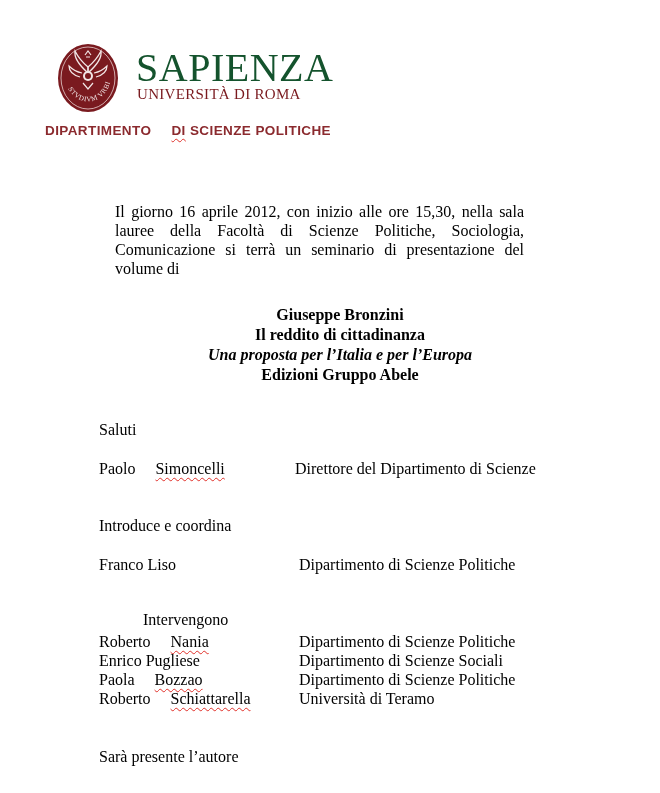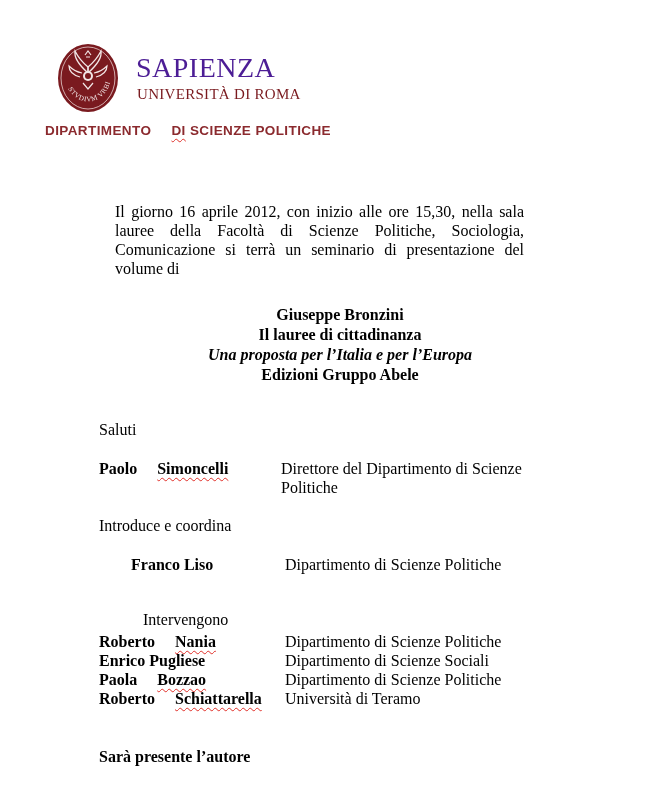--- a/index.html
+++ b/index.html
@@ -1,29 +1,29 @@
 <!DOCTYPE html>
 <html><head>
   <meta charset="utf-8">
   <style>
     html, body { margin: 0; padding: 0; background: #ffffff; }
     body { width: 660px; height: 793px; position: relative; overflow: hidden; font-family: "Liberation Serif", "DejaVu Serif", serif; color: #000; }
     .abs { position: absolute; }
     .logo { left: 57px; top: 43px; width: 62px; height: 70px; }
-    .brand-title { left: 136px; top: 48px; font-family: "Liberation Serif", serif; color: #4c1d95; font-size: 28px; line-height: 40px; letter-spacing: 0.5px; white-space: nowrap; }
+    .brand-title { left: 136px; top: 48px; font-family: "Liberation Serif", serif; color: #14532d; font-size: 40px; line-height: 40px; letter-spacing: 0.5px; white-space: nowrap; }
     .brand-sub { left: 137px; top: 85px; font-family: "Liberation Serif", serif; color: #7a1a1f; font-size: 15px; line-height: 18px; letter-spacing: 0.3px; white-space: nowrap; }
     .dept { left: 45px; top: 123px; font-family: "Liberation Sans", sans-serif; font-weight: bold; font-size: 13.5px; color: #8b2a2e; letter-spacing: 0.4px; white-space: nowrap; }
     .squiggle { text-decoration: underline wavy #e0302a; text-decoration-thickness: 1px; text-underline-offset: 3px; padding-left: 16px; }
     .intro { left: 99px; top: 186px; width: 441px; font-size: 16px; line-height: 19px; text-align: justify; }
     .intro p { margin: 16px; }
     .book { left: 180px; top: 305px; width: 320px; text-align: center; font-size: 16px; line-height: 20px; font-weight: bold; }
     .book .it { font-style: italic; font-weight: bold; text-align: center; }
     .label { left: 99px; font-size: 16px; line-height: 19px; white-space: nowrap; }
-    .name { left: 99px; font-size: 16px; line-height: 19px; font-weight: bold; white-space: nowrap; }
-    .role { font-size: 16px; line-height: 19px; white-space: nowrap; }
+    .name { left: 99px; font-size: 16px; line-height: 19px; font-weight: normal; white-space: nowrap; }
+    .role { font-size: 16px; line-height: 19px; white-space: nowrap; margin-left: 14px; }
   </style>
 </head>
 <body>
 
 <div class="abs logo">
   <svg width="62" height="70" viewBox="0 0 62 70">
     <ellipse cx="31" cy="35" rx="30" ry="34" fill="#7a1a1f"></ellipse>
     <ellipse cx="31" cy="35" rx="27" ry="31" fill="none" stroke="#e8d0d0" stroke-width="0.8"></ellipse>
 
     <path d="M31 30 C22 22 17 14 18 8 C21 14 25 19 31 24 Z" fill="none" stroke="#f2e6e6" stroke-width="1.3"></path>
@@ -56,39 +56,38 @@
   <span class="squiggle">DI</span>
   <span>SCIENZE POLITICHE</span>
 </div>
 
 <div class="abs intro">
   <p>Il giorno 16 aprile 2012, con inizio alle ore 15,30, nella sala lauree della Facoltà di Scienze Politiche, Sociologia, Comunicazione si terrà un seminario di presentazione del volume di</p>
 </div>
 
 <div class="abs book">
   <div>Giuseppe Bronzini</div>
-  <div>Il lauree di cittadinanza</div>
+  <div>Il reddito di cittadinanza</div>
   <div class="it">Una proposta per l’Italia e per l’Europa</div>
   <div>Edizioni Gruppo Abele</div>
 </div>
 
 <div class="abs label" style="top:420px;">Saluti</div>
 
 <div class="abs name" style="top:459px;">
   <span>Paolo</span>
   <span class="squiggle">Simoncelli</span>
 </div>
 <div class="abs role" style="left:281px; top:459px;">
   <div>Direttore del Dipartimento di Scienze</div>
-  <div>Politiche</div>
 </div>
 
 <div class="abs label" style="top:516px;">Introduce e coordina</div>
 
-<div class="abs name" style="top:555px;margin-left:32px;">Franco Liso</div>
+<div class="abs name" style="top:555px;">Franco Liso</div>
 <div class="abs role" style="left:285px; top:555px;">Dipartimento di Scienze Politiche</div>
 
 <div class="abs label" style="top:610px;margin-left:44px;">Intervengono</div>
 
 <div class="abs name" style="top:632px;">
   <span>Roberto</span>
   <span class="squiggle">Nania</span>
 </div>
 <div class="abs role" style="left:285px; top:632px;">Dipartimento di Scienze Politiche</div>
 

